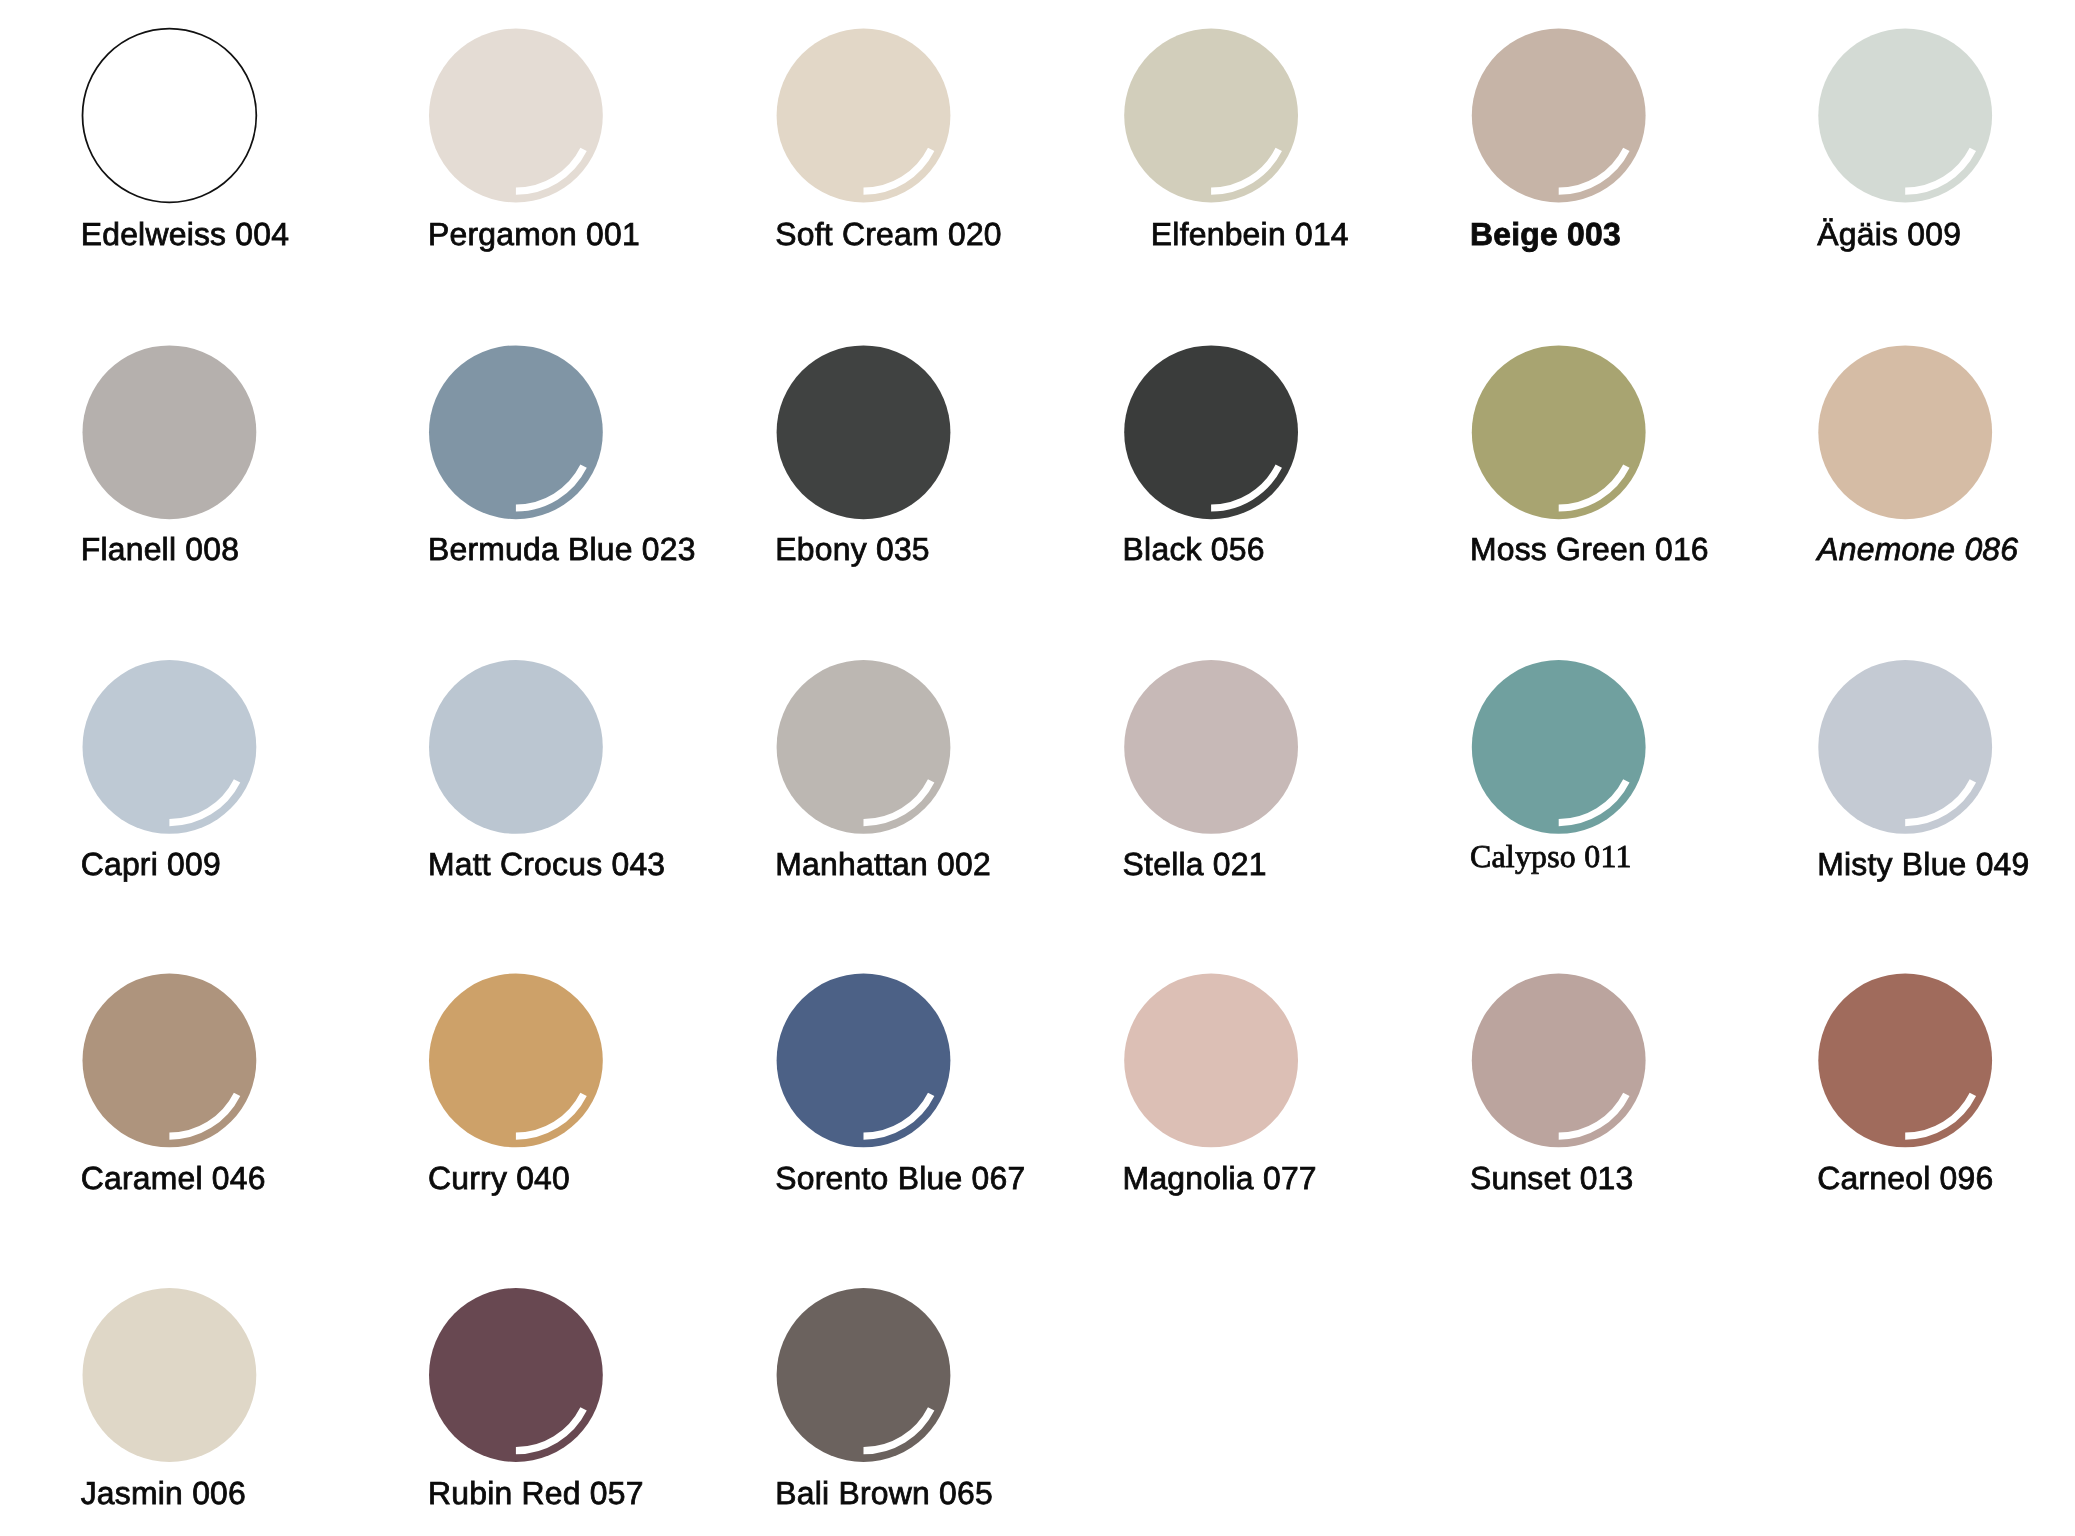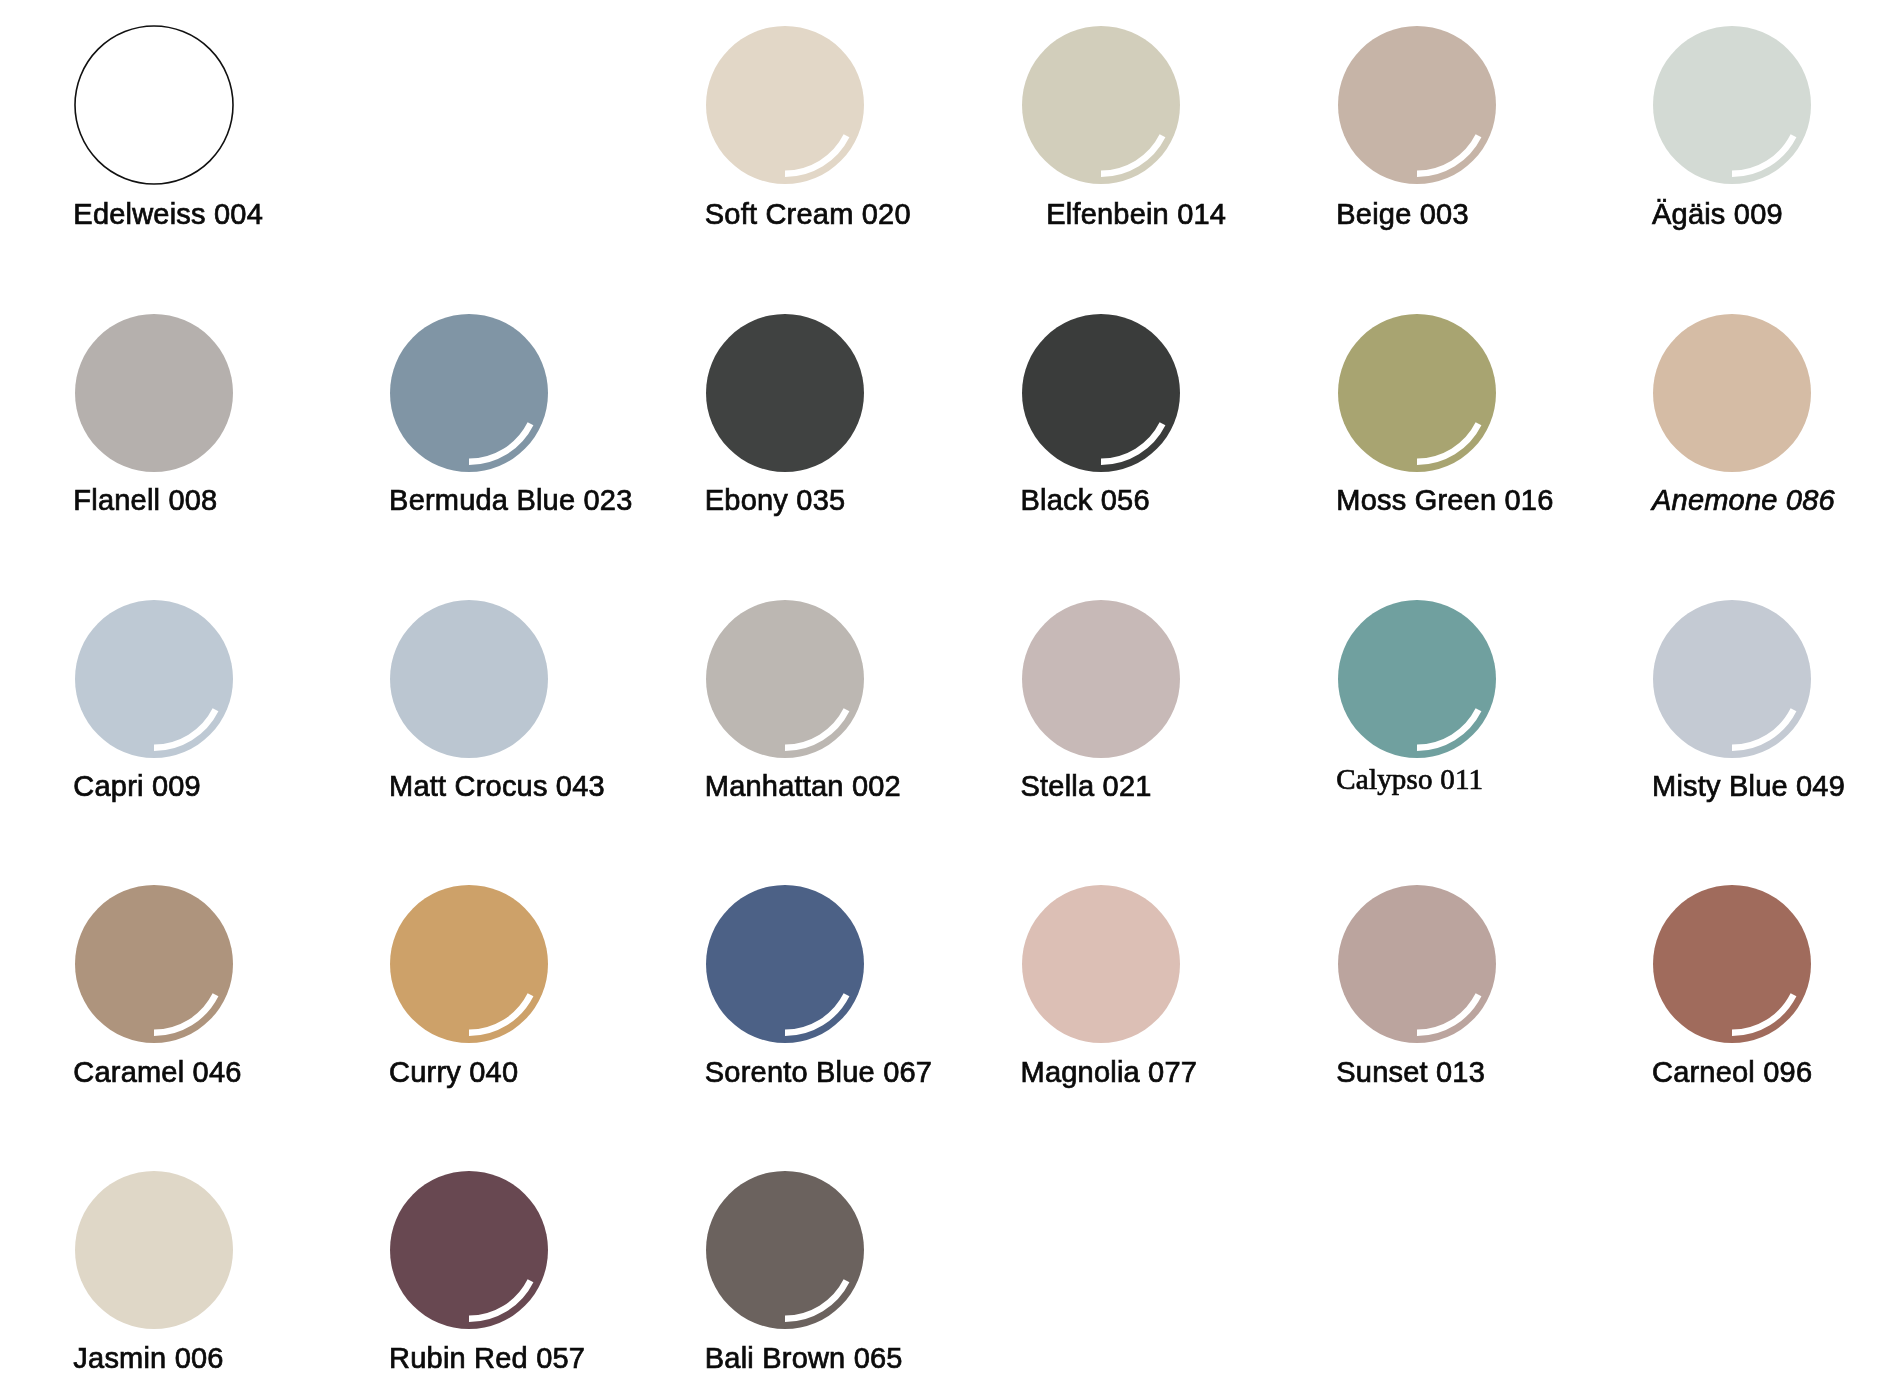--- a/index.html
+++ b/index.html
@@ -28,20 +28,28 @@
 
 <div class="grid">
   <div class="swatch" style="left: 74.67px; top: 26.1px;">
     <div class="disc outline" style="width: 158px; height: 158px;">
         <svg class="ring" viewBox="0 0 158 158">
           <circle cx="79" cy="79" r="79" fill="none" stroke="#111111" stroke-width="1.6"></circle>
         </svg>
       </div>
     <div class="label" style="margin-top: 16.2px;">Edelweiss 004</div>
   </div>
+  <div class="swatch" style="left: 390.4px; top: 26.1px;">
+    <div class="disc" style="width: 158px; height: 158px; background: rgb(228, 220, 212);">
+        <svg class="hl" viewBox="0 0 158 158">
+          <path d="M 79 147.8 A 68.8 68.8 0 0 0 140.52 109.81" fill="none" stroke="#FFFFFF" stroke-width="6.5"></path>
+        </svg>
+      </div>
+    <div class="label" style="margin-top: 16.2px;">Pergamon 001</div>
+  </div>
   <div class="swatch" style="left: 706.13px; top: 26.1px;">
     <div class="disc" style="width: 158px; height: 158px; background: rgb(226, 215, 199);">
         <svg class="hl" viewBox="0 0 158 158">
           <path d="M 79 147.8 A 68.8 68.8 0 0 0 140.52 109.81" fill="none" stroke="#FFFFFF" stroke-width="6.5"></path>
         </svg>
       </div>
     <div class="label" style="margin-top: 16.2px;">Soft Cream 020</div>
   </div>
   <div class="swatch" style="left: 1021.87px; top: 26.1px; text-align: center;">
     <div class="disc" style="width: 158px; height: 158px; background: rgb(210, 206, 187);">
@@ -50,21 +58,21 @@
         </svg>
       </div>
     <div class="label" style="margin-top: 16.2px;">Elfenbein 014</div>
   </div>
   <div class="swatch" style="left: 1337.6px; top: 26.1px;">
     <div class="disc" style="width: 158px; height: 158px; background: rgb(198, 180, 167);">
         <svg class="hl" viewBox="0 0 158 158">
           <path d="M 79 147.8 A 68.8 68.8 0 0 0 140.52 109.81" fill="none" stroke="#FFFFFF" stroke-width="6.5"></path>
         </svg>
       </div>
-    <div class="label" style="margin-top: 16.2px;">Beige 003</div>
+    <div class="label" style="margin-top: 16.2px; font-weight: bold;">Beige 003</div>
   </div>
   <div class="swatch" style="left: 1653.33px; top: 26.1px;">
     <div class="disc" style="width: 158px; height: 158px; background: rgb(211, 218, 212);">
         <svg class="hl" viewBox="0 0 158 158">
           <path d="M 79 147.8 A 68.8 68.8 0 0 0 140.52 109.81" fill="none" stroke="#FFFFFF" stroke-width="6.5"></path>
         </svg>
       </div>
     <div class="label" style="margin-top: 16.2px;">Ägäis 009</div>
   </div>
   <div class="swatch" style="left: 74.67px; top: 313.6px;">

